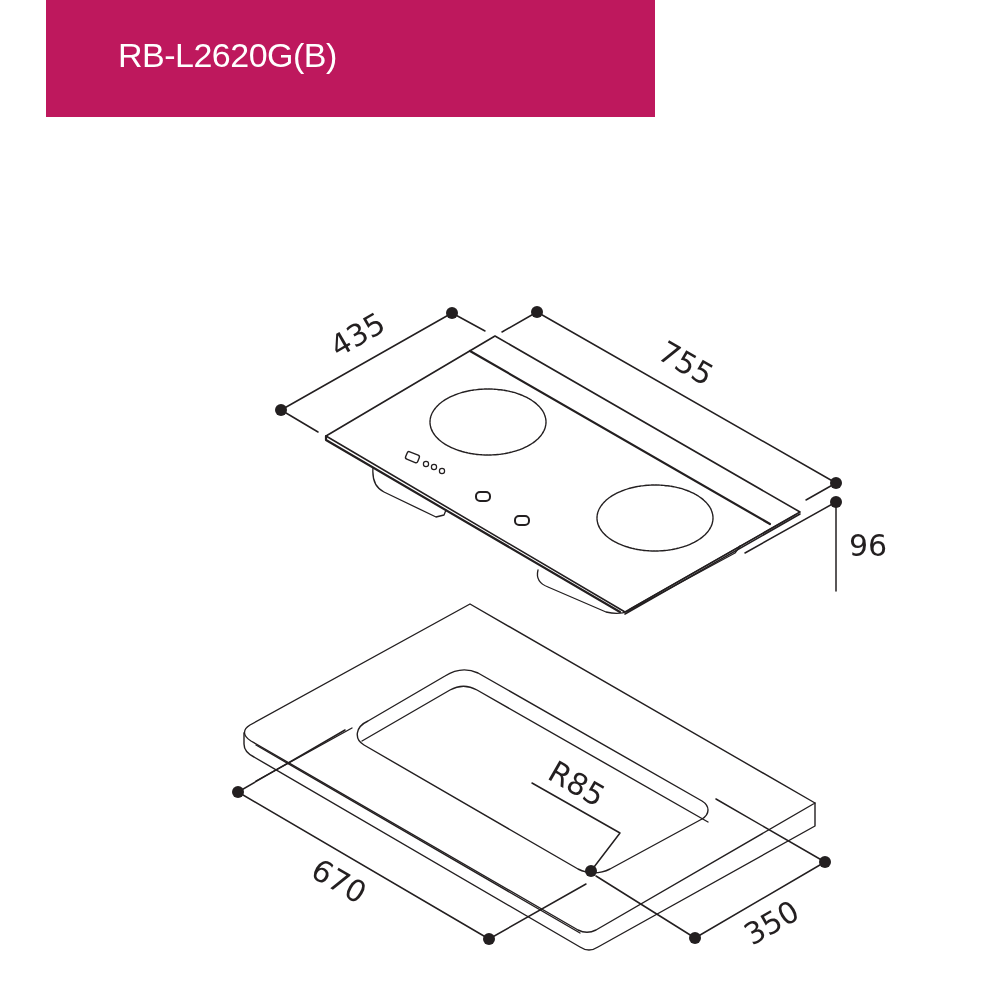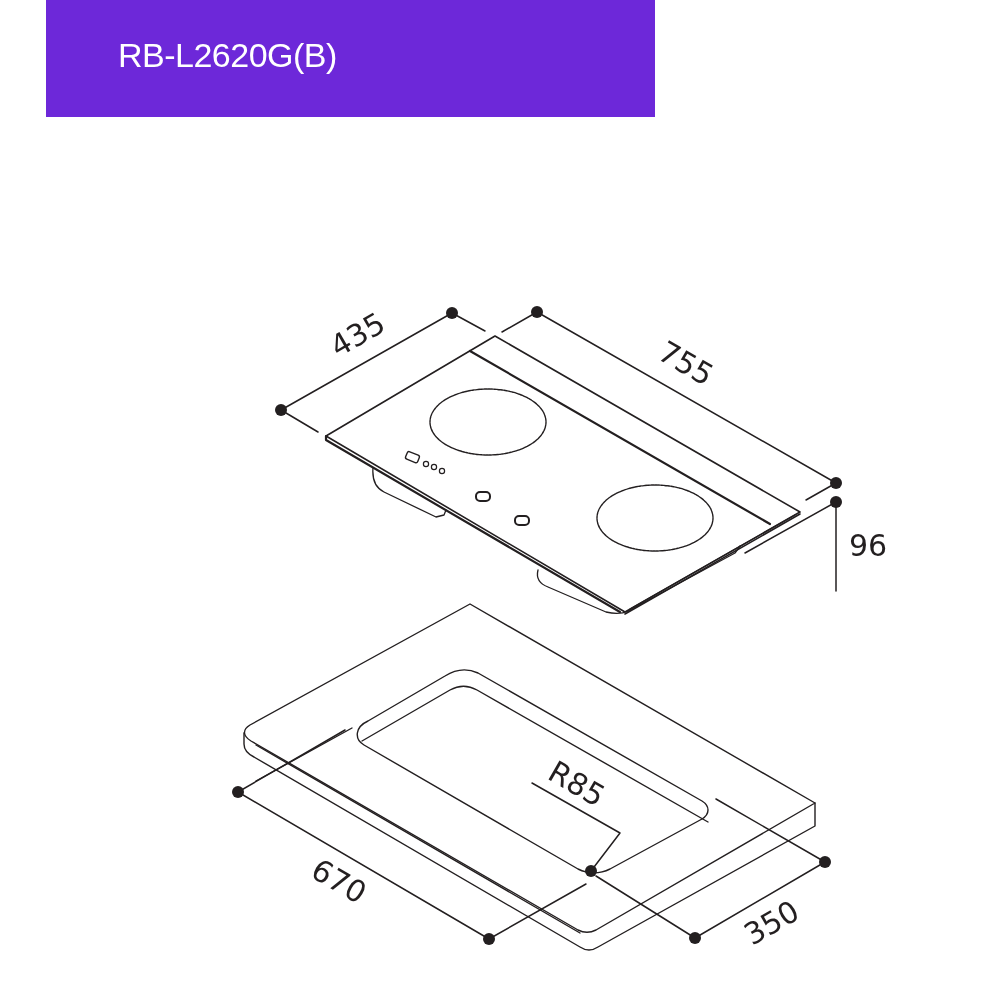--- a/index.html
+++ b/index.html
@@ -1,19 +1,19 @@
 <!DOCTYPE html>
 <html><head>
   <meta charset="utf-8">
   <style>
     html, body { margin: 0; padding: 0; background: #ffffff; }
     body { width: 1000px; height: 1000px; position: relative; overflow: hidden; font-family: "Liberation Sans", sans-serif; }
     .header-bar {
       position: absolute; left: 46px; top: 0; width: 609px; height: 117px;
-      background: #6d28d9;
+      background: #be185d;
     }
     .model-title {
       position: absolute; left: 72px; top: 36px;
       color: #ffffff; font-size: 34px; letter-spacing: -0.5px;
       font-family: "Liberation Sans", sans-serif; font-weight: normal;
     }
     svg.drawing { position: absolute; left: 0; top: 0; }
     .dim-text { font-family: "DejaVu Sans", sans-serif; font-size: 30px; fill: #231f20; }
   </style>
 </head>

